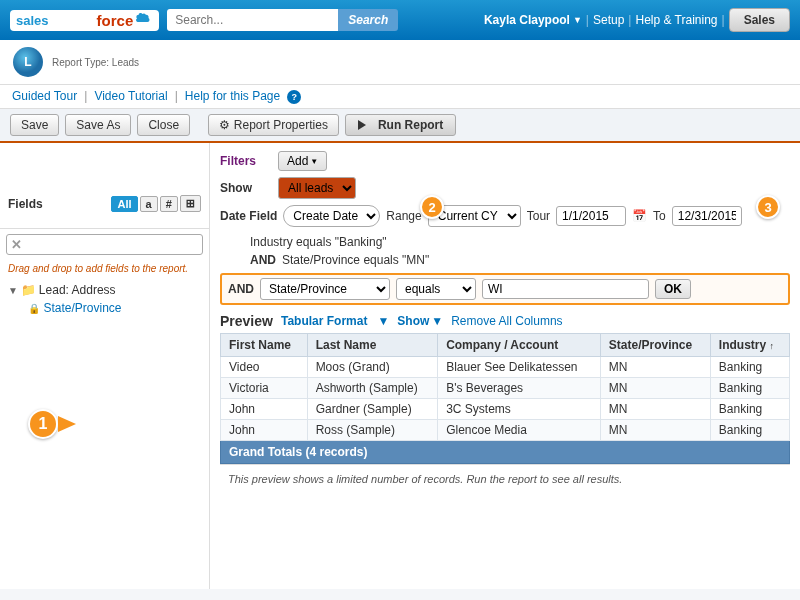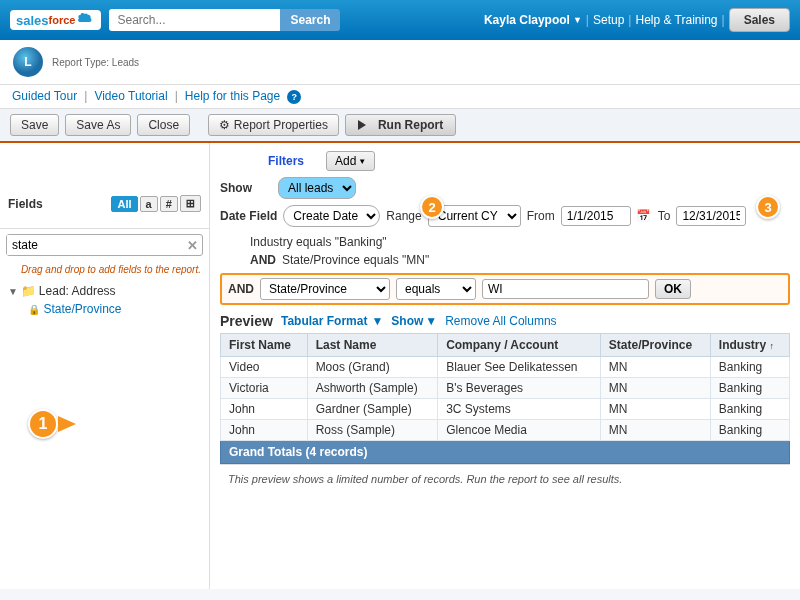--- a/index.html
+++ b/index.html
@@ -24,21 +24,21 @@
     .search-bar {
       flex: 1; max-width: 220px;
       display: flex;
     }
     .search-input {
       flex: 1; padding: 4px 8px; border: none; border-radius: 3px 0 0 3px; font-size: 12px;
       outline: none; color: #999;
     }
     .search-btn {
       background: #5a9fd4; color: white; border: none; padding: 4px 10px; border-radius: 0 3px 3px 0;
-      cursor: pointer; font-size: 12px; font-weight: bold;
+      cursor: pointer; font-size: 12px; font-weight: bold; font-style: italic;
     }
     .nav-links {
       display: flex; align-items: center; gap: 4px; margin-left: auto;
       color: white; font-size: 12px;
     }
     .nav-user {
       color: white; font-weight: bold; display: flex; align-items: center; gap: 3px;
     }
     .nav-link { color: white; font-size: 12px; cursor: pointer; }
     .nav-separator { color: rgba(255,255,255,0.5); }
@@ -142,21 +142,21 @@
       border: 1px solid #aaa; border-radius: 3px; background: white;
     }
     .search-field-input {
       flex: 1; border: none; outline: none; padding: 3px 5px; font-size: 12px;
     }
     .clear-btn {
       cursor: pointer; color: #999; padding: 2px 4px; font-size: 13px; font-weight: bold;
     }
 
     .drag-hint {
-      padding: 3px 8px; font-size: 10px; color: #c55000; font-style: italic; text-align: right;
+      padding: 3px 8px; font-size: 10px; color: #c55000; font-style: italic;
     }
 
     .field-tree { padding: 4px 4px; overflow-y: auto; flex: 1; }
     .tree-parent {
       display: flex; align-items: center; gap: 3px;
       padding: 2px 4px; cursor: pointer;
     }
     .tree-toggle { font-size: 10px; color: #666; }
     .folder-icon { font-size: 12px; color: #e8a000; }
     .tree-parent-label { font-size: 12px; color: #333; }
@@ -173,35 +173,35 @@
       flex: 1;
       background: white;
       overflow-y: auto;
       padding: 8px 10px;
     }
 
     
     .filters-row {
       display: flex; align-items: center; gap: 8px; margin-bottom: 6px;
     }
-    .filters-label { font-weight: bold; color: #1d4ed8; min-width: 50px; margin-left: 48px; }
+    .filters-label { font-weight: bold; color: #701a75; min-width: 50px; }
     .add-btn {
       background: linear-gradient(to bottom, #f5f5f5, #e0e0e0);
       border: 1px solid #aaa; border-radius: 3px; padding: 2px 8px;
       cursor: pointer; font-size: 12px; display: flex; align-items: center; gap: 2px;
     }
     .dropdown-arrow { font-size: 8px; }
 
     .show-row {
       display: flex; align-items: center; gap: 8px; margin-bottom: 6px;
     }
     .show-label { font-weight: bold; color: #333; min-width: 50px; }
     .show-select {
-      border: 1px solid #aaa; border-radius: 8px; padding: 2px 5px; font-size: 12px;
-      background: #7dd3fc; cursor: pointer;
+      border: 1px solid #aaa; border-radius: 3px; padding: 2px 5px; font-size: 12px;
+      background: #c2410c; cursor: pointer;
     }
 
     .date-row {
       display: flex; align-items: center; gap: 6px; margin-bottom: 8px;
     }
     .date-label { font-weight: bold; color: #333; min-width: 50px; }
     .date-select {
       border: 1px solid #aaa; border-radius: 11px; padding: 2px 5px; font-size: 12px;
       background: white; cursor: pointer;
     }
@@ -259,21 +259,21 @@
 
     
     .preview-section { margin-top: 8px; }
     .preview-header {
       display: flex; align-items: center; gap: 8px; margin-bottom: 4px;
     }
     .preview-label { font-size: 14px; font-weight: bold; color: #333; }
     .format-btn {
       background: none; border: none; cursor: pointer;
       color: #0070b8; font-size: 12px; font-weight: bold;
-      display: flex; align-items: center; gap: 4px;
+      display: flex; align-items: center; gap: 10px;
     }
     .show-btn {
       background: none; border: none; cursor: pointer;
       color: #0070b8; font-size: 12px; font-weight: bold;
       display: flex; align-items: center; gap: 2px;
     }
     .remove-all-link { color: #0070b8; cursor: pointer; font-size: 12px; }
 
     
     .data-table {
@@ -330,21 +330,21 @@
       border: 2px solid white; box-shadow: 0 1px 3px rgba(0,0,0,0.3);
       z-index: 10;
     }
   </style>
 </head>
 <body>
 
 <div class="top-nav">
   <div class="logo-box">
     <span style="color:#1e96d2;font-weight:bold;font-size:13px;">sales</span>
-      <span style="color:#cc3300;font-weight:bold;font-size:11px;">force</span>
+      <span style="color:#cc3300;font-weight:bold;font-size:15px;margin-left:48px;">force</span>
     <svg width="18" height="16" viewBox="0 0 36 30" style="margin-left:2px;">
       <path fill="#1e96d2" d="M15,3 Q13,0 10,1 Q7,2 7,5 Q4,4 3,7 Q2,10 4,12 Q2,13 2,15 Q2,18 5,19 L25,19 Q29,19 29,15 Q29,12 27,11 Q28,8 26,6 Q24,4 22,5 Q21,2 18,2 Q16,2 15,3 Z"></path>
     </svg>
   </div>
   <div class="search-bar">
     <input class="search-input" type="text" placeholder="Search..." style="">
     <button class="search-btn">Search</button>
   </div>
   <div class="nav-links">
     <span class="nav-user">
@@ -408,21 +408,20 @@
     <div class="fields-header">
       <span>Fields</span>
       <div class="fields-tabs">
         <div class="fields-tab active">All</div>
         <div class="fields-tab">a</div>
         <div class="fields-tab">#</div>
         <div class="fields-tab">⊞</div>
       </div>
     </div>
     <div class="search-field-box">
-      <input class="search-field-input" type="text" value="state" style="">
       <span class="clear-btn">✕</span>
     </div>
     <div class="drag-hint">Drag and drop to add fields to the report.</div>
     <div class="field-tree">
       <div class="tree-parent">
         <span class="tree-toggle">▼</span>
         <span class="folder-icon">📁</span>
         <span class="tree-parent-label">Lead: Address</span>
       </div>
       <div class="tree-child">
@@ -459,21 +458,21 @@
     <div class="date-section">
       <div class="date-row">
         <span class="date-label">Date Field</span>
         <select class="date-select">
           <option>Create Date</option>
         </select>
         <span class="range-label">Range</span>
         <select class="range-select">
           <option>Current CY</option>
         </select>
-        <span class="from-label">From</span>
+        <span class="from-label">Tour</span>
         <input class="date-input" type="text" value="1/1/2015" style="">
         <span class="cal-icon">📅</span>
         <span class="to-label">To</span>
         <input class="date-input" type="text" value="12/31/2015" style="">
       </div>
       <div class="badge-2-abs">2</div>
       <div class="badge-3-abs">3</div>
     </div>
 
     <div class="filter-conditions">

